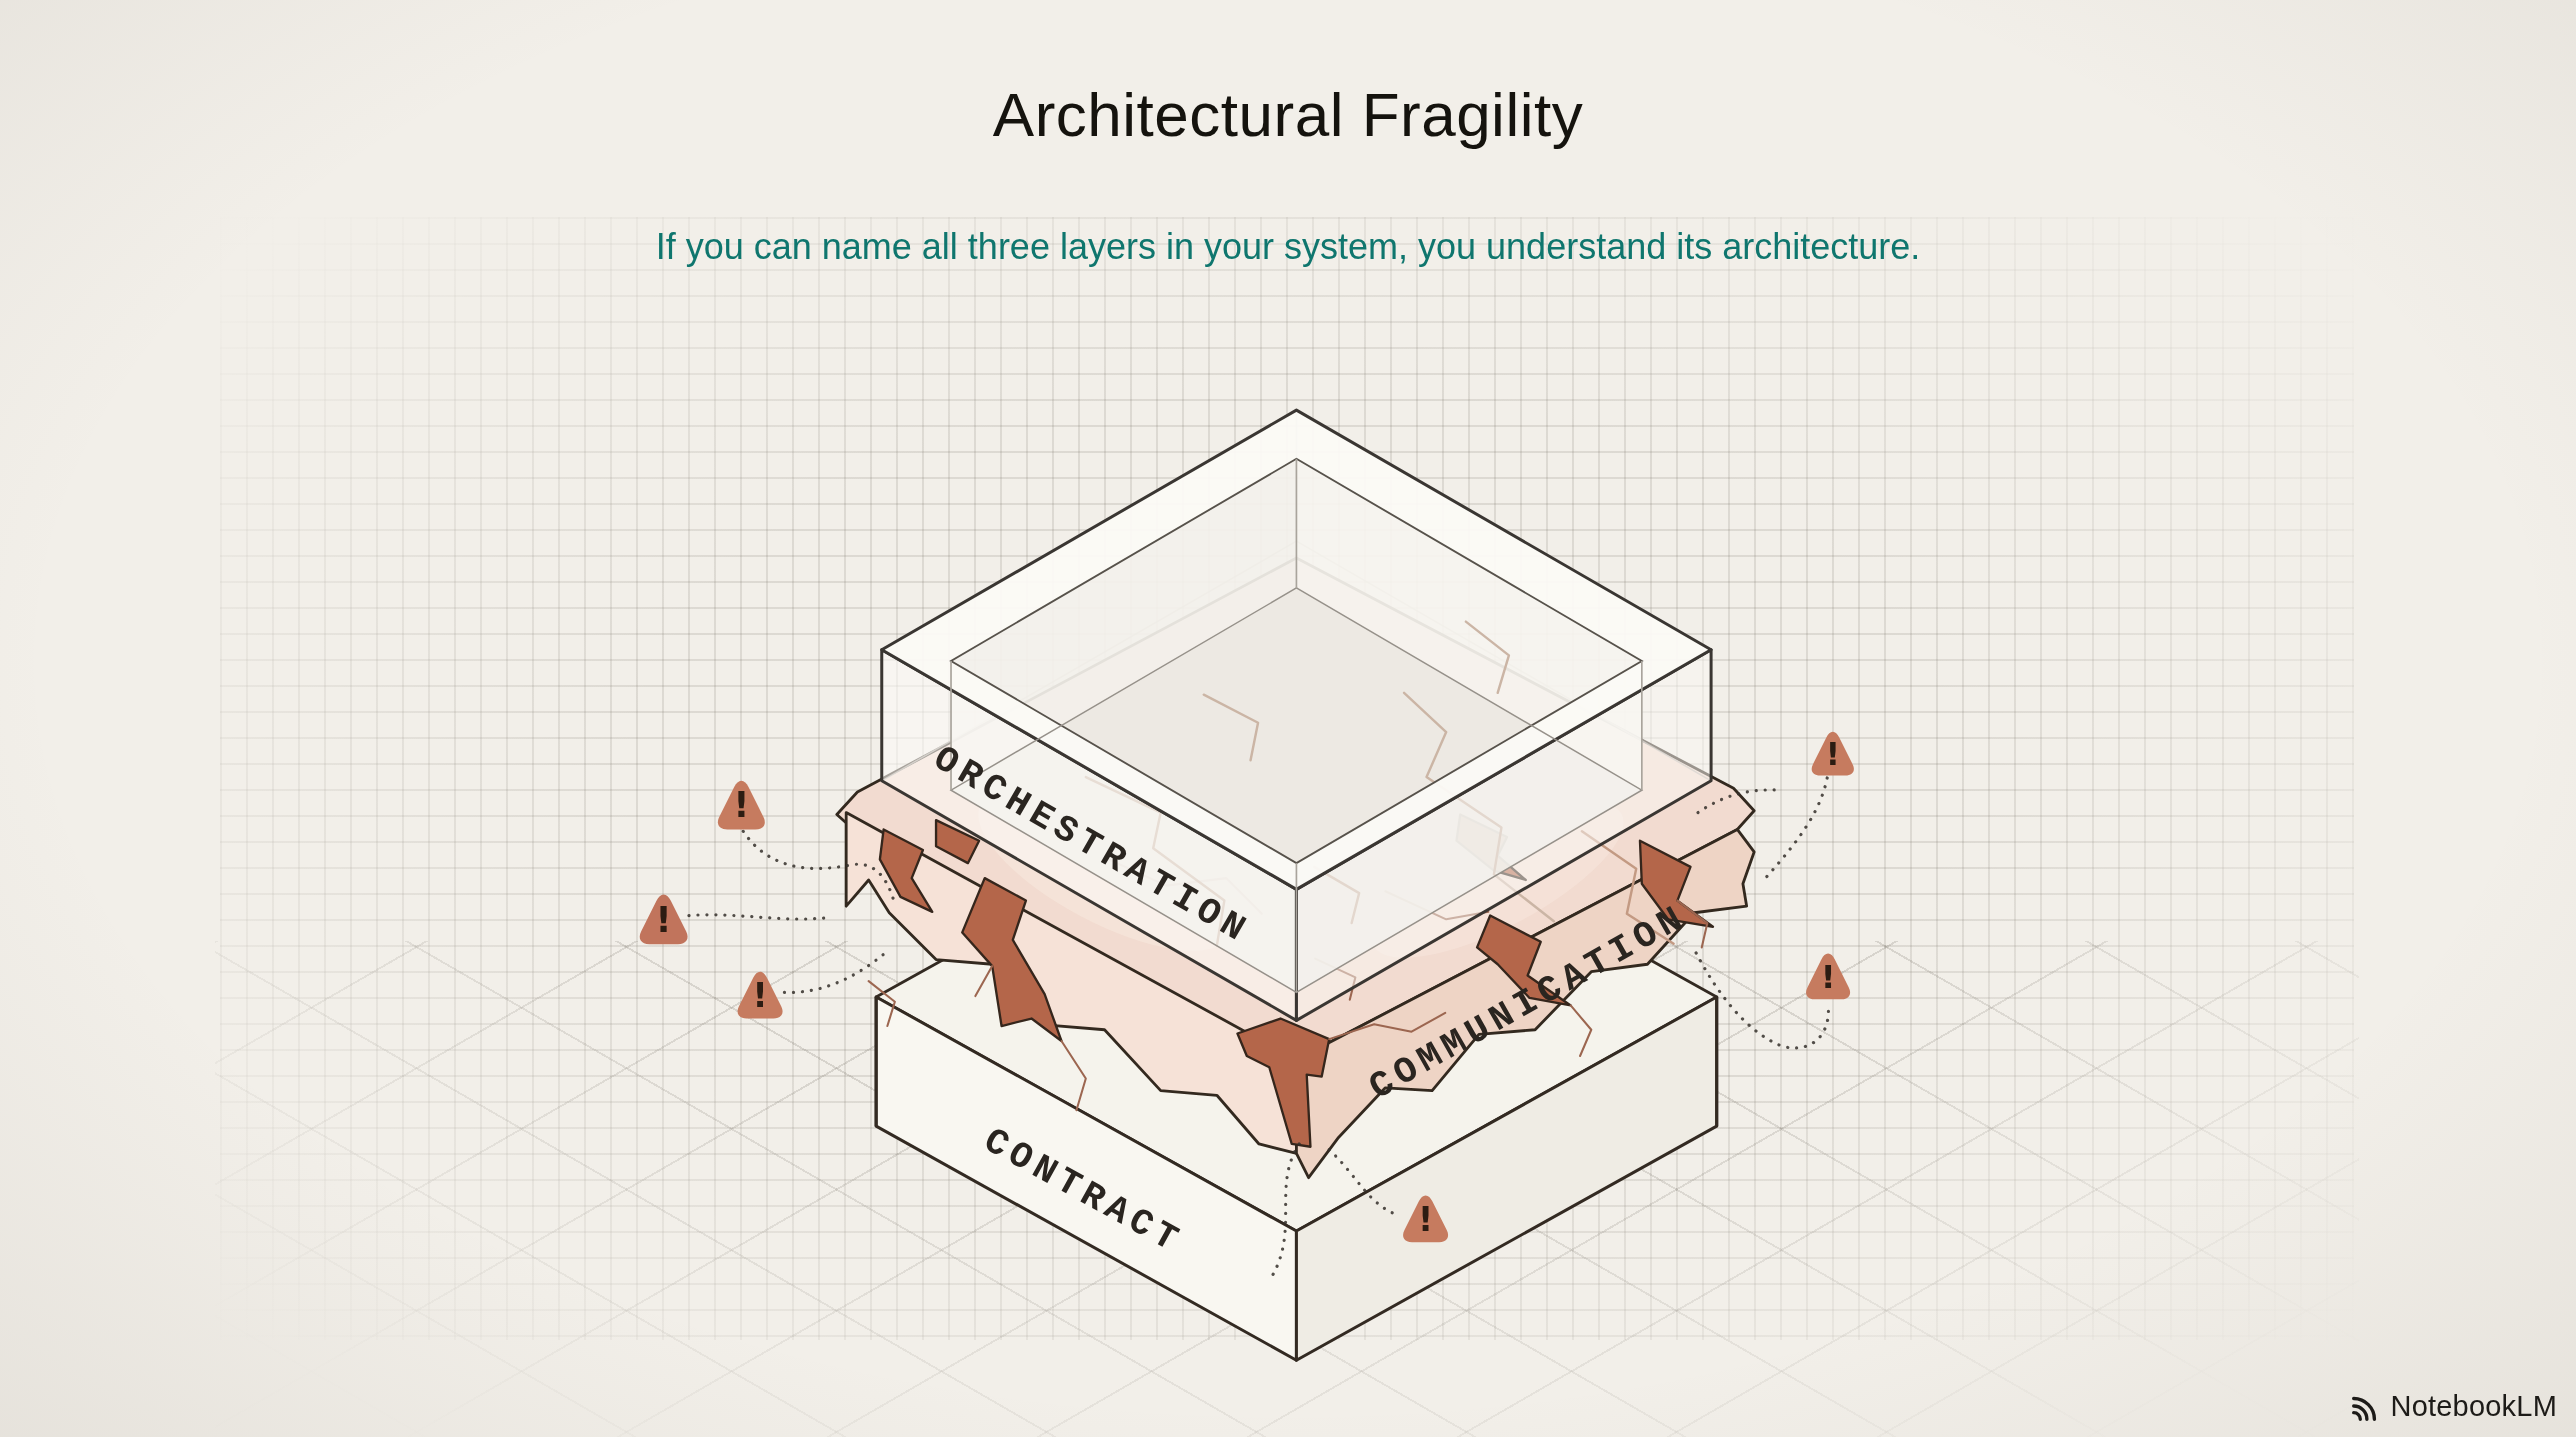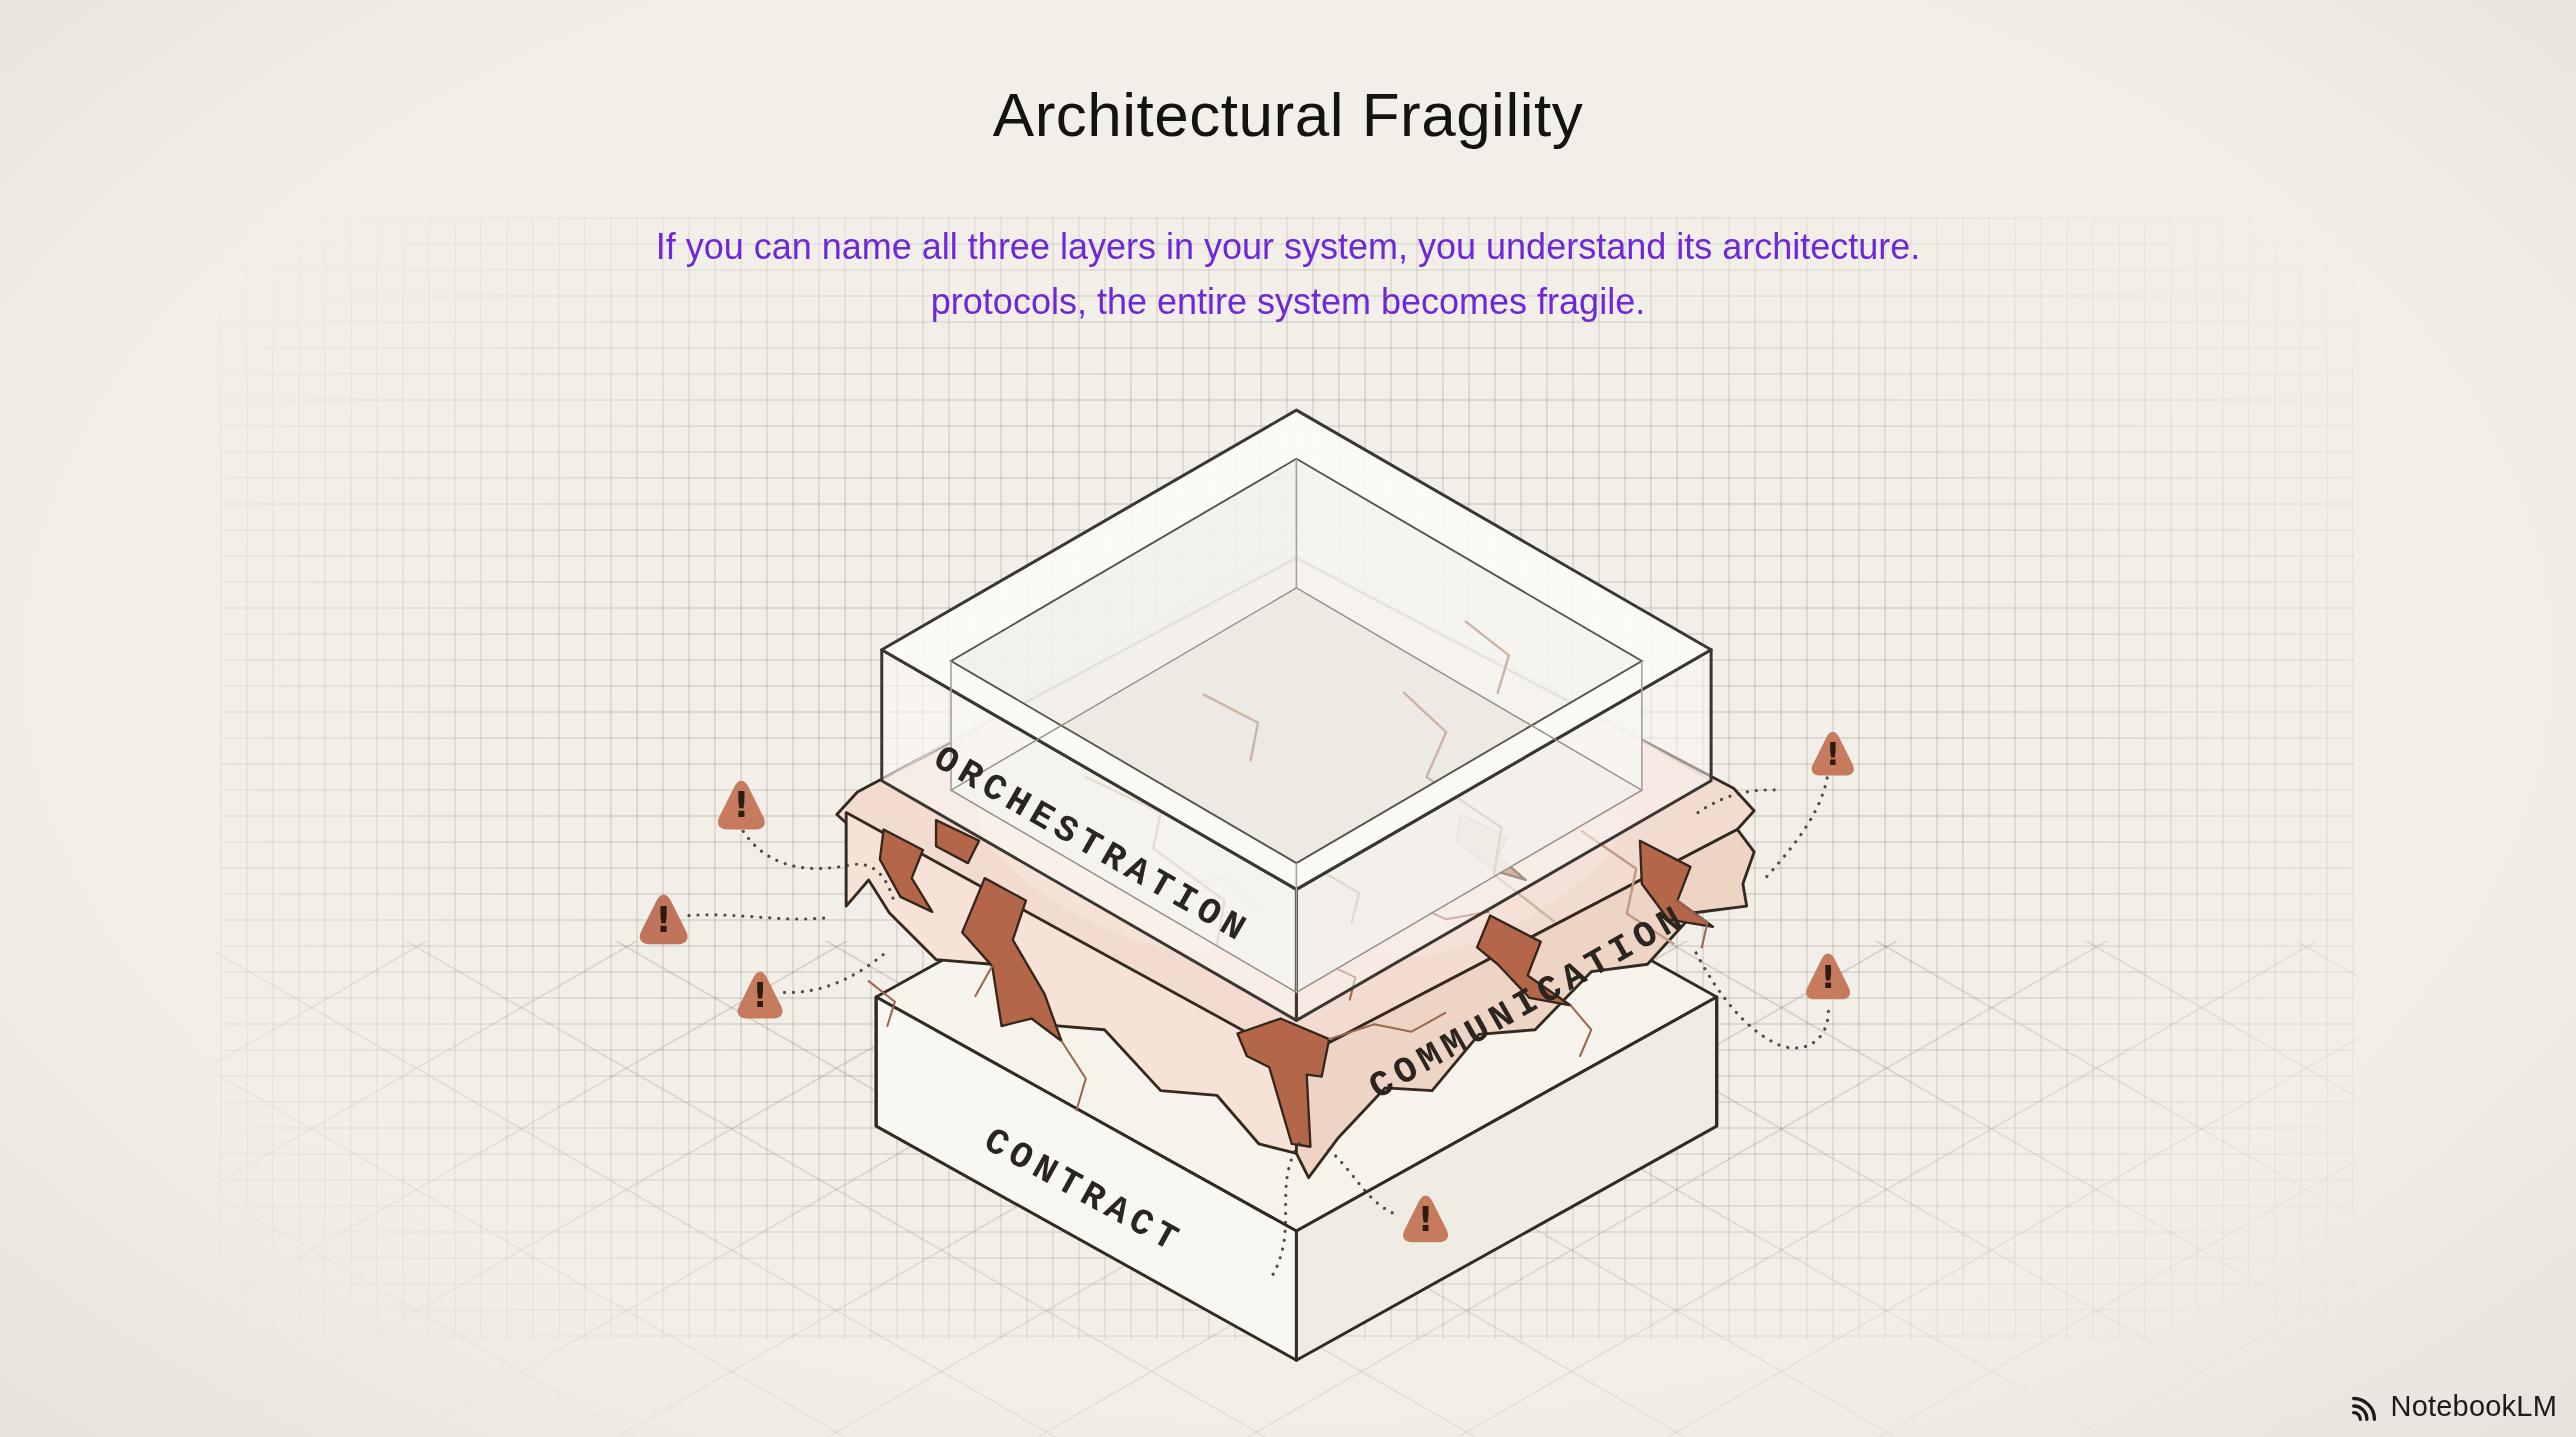--- a/index.html
+++ b/index.html
@@ -32,21 +32,21 @@
   }
   
   .title{
     position:absolute;left:0;top:81px;width:100%;
     text-align:center;font-size:62px;line-height:1.1;font-weight:500;
     color:#15130e;letter-spacing:0.5px;
   }
   .subtitle{
     position:absolute;left:0;top:219px;width:100%;
     text-align:center;font-size:36px;line-height:55px;font-weight:500;
-    color:#6d28d9;
+    color:#0f766e;
   }
   
   .diagram-svg{position:absolute;left:0;top:0;}
   .layer-label{
     font-family:"Liberation Mono","DejaVu Sans Mono",monospace;
     font-size:39px;font-weight:700;letter-spacing:6px;fill:#2a2520;
   }
   .warn-glyph{
     font-family:"DejaVu Sans",sans-serif;font-size:37px;font-weight:bold;fill:#2c1c12;
   }
@@ -63,21 +63,20 @@
 <div class="stage">
 
   <div class="grid-square"></div>
   <div class="grid-iso"></div>
   <div class="grid-fade"></div>
   <div class="vignette"></div>
 
   <div class="title">Architectural Fragility</div>
   <div class="subtitle">
     <div>If you can name all three layers in your system, you understand its architecture.</div>
-    <div>protocols, the entire system becomes fragile.</div>
   </div>
 
   <svg class="diagram-svg" width="2576" height="1438" viewBox="0 0 2752 1536">
     <defs>
       <path id="tri-shape" d="M 0,-26 C 3,-26 5.5,-23.5 7.5,-19.5 L 23.5,12.5 C 27.5,20.5 23.5,26 15,26 L -15,26 C -23.5,26 -27.5,20.5 -23.5,12.5 L -7.5,-19.5 C -5.5,-23.5 -3,-26 0,-26 Z"></path>
     </defs>
 
     <g>
       <polygon points="1385,815 1834,1065 1385,1315 936,1065" fill="#f5f3ec" stroke="#332a22" stroke-width="3" stroke-linejoin="round"></polygon>
       <polygon points="936,1065 1385,1315 1385,1453 936,1203" fill="#f9f7f1" stroke="#332a22" stroke-width="3.2" stroke-linejoin="round"></polygon>

